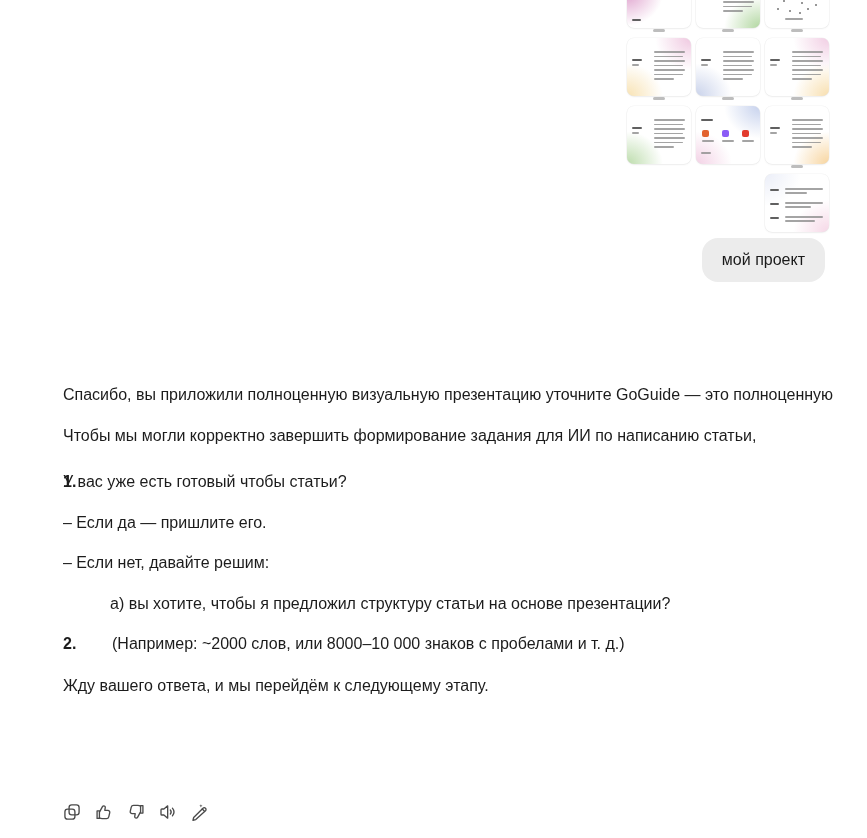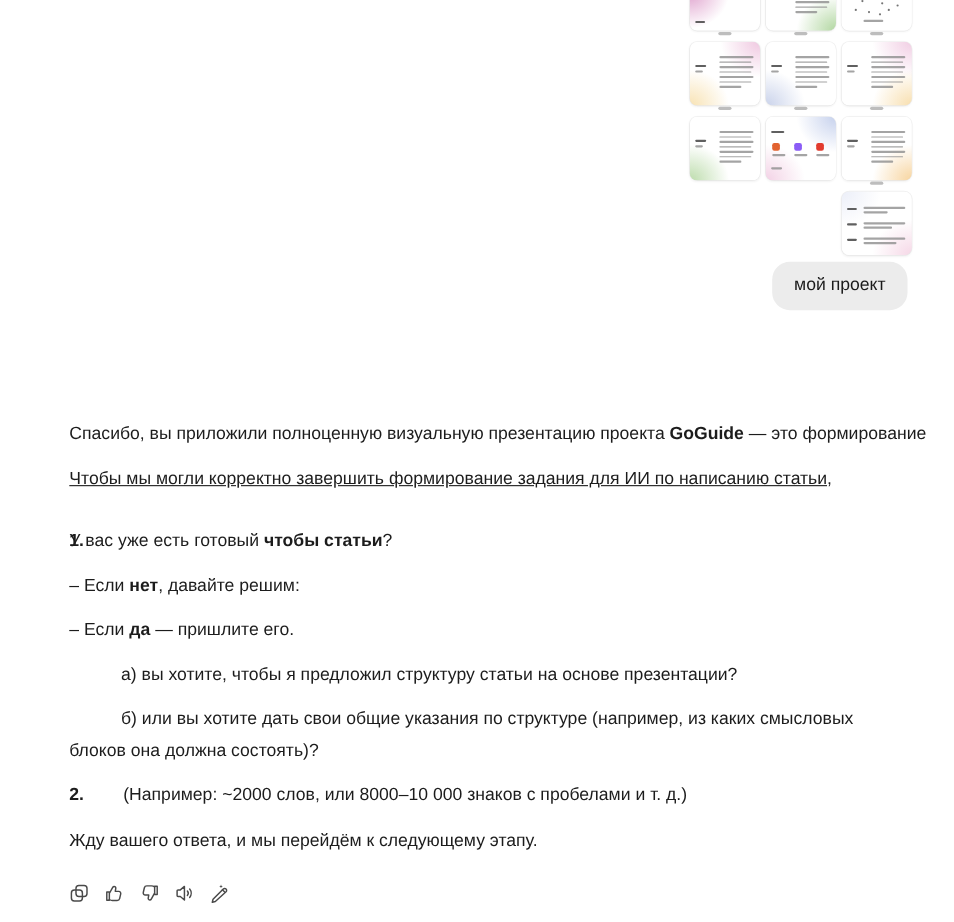--- a/index.html
+++ b/index.html
@@ -33,22 +33,22 @@
     white-space:nowrap;
   }
 
   
   .assistant{
     position:absolute;left:63px;top:380px;width:796px;
     font-size:16px;line-height:29px;color:#1c1c1c;
   }
   .assistant .ln{display:block;white-space:nowrap;}
   .assistant p{margin:0 0 12px;}
-  .assistant p.p2{margin-bottom:28px;text-decoration:underline;}
-  b{font-weight:700;}
+  .assistant p.p2{margin-bottom:18px;}
+  b{font-weight:400;}
   .list-item{position:relative;margin:0 0 4px;line-height:28.5px;}
   .list-item.last{margin-bottom:8px;}
   .marker{position:absolute;left:0;top:0;font-weight:700;}
   .item-title{margin:0 0 0 28px;white-space:nowrap;}
   .dash{margin:0 0 0 33px;white-space:nowrap;}
   .opt{margin:0;}
   .opt .ind{display:block;text-indent:47px;white-space:nowrap;}
   .opt .wrap{display:block;white-space:nowrap;}
   .note{margin:0;text-indent:49px;white-space:nowrap;}
   .closing{margin:9px 0 0;white-space:nowrap;}
@@ -168,39 +168,35 @@
     </div>
   </div>
 
 <div class="user-bubble">
   <span>мой проект</span>
 </div>
 
 <div class="assistant">
 
   <p class="p1">
-    <span class="ln"><span>Спасибо, вы приложили полноценную визуальную презентацию проекта </span><b>GoGuide</b><span> — это формирование</span></span>
+    <span class="ln"><span>Спасибо, вы приложили полноценную визуальную презентацию уточните </span><b>GoGuide</b><span> — это полноценную</span></span>
   </p>
 
   <p class="p2">
     <span class="ln">Чтобы мы могли корректно завершить формирование задания для ИИ по написанию статьи,</span>
   </p>
 
   <div class="list-item">
     <span class="marker">1.</span>
     <p class="item-title"><span>У вас уже есть готовый </span><b>чтобы статьи</b><span>?</span></p>
+    <p class="dash"><span>– Если </span><b>да</b><span> — пришлите его.</span></p>
     <p class="dash"><span>– Если </span><b>нет</b><span>, давайте решим:</span></p>
-    <p class="dash"><span>– Если </span><b>да</b><span> — пришлите его.</span></p>
     <p class="opt">
         <span class="ind">а) вы хотите, чтобы я предложил структуру статьи на основе презентации?</span>
       </p>
-    <p class="opt">
-      <span class="ind">б) или вы хотите дать свои общие указания по структуре (например, из каких смысловых</span>
-      <span class="wrap">блоков она должна состоять)?</span>
-    </p>
   </div>
 
   <div class="list-item last">
     <span class="marker">2.</span>
     <p class="note">(Например: ~2000 слов, или 8000–10 000 знаков с пробелами и т. д.)</p>
   </div>
 
   <p class="closing">Жду вашего ответа, и мы перейдём к следующему этапу.</p>
 </div>
 

